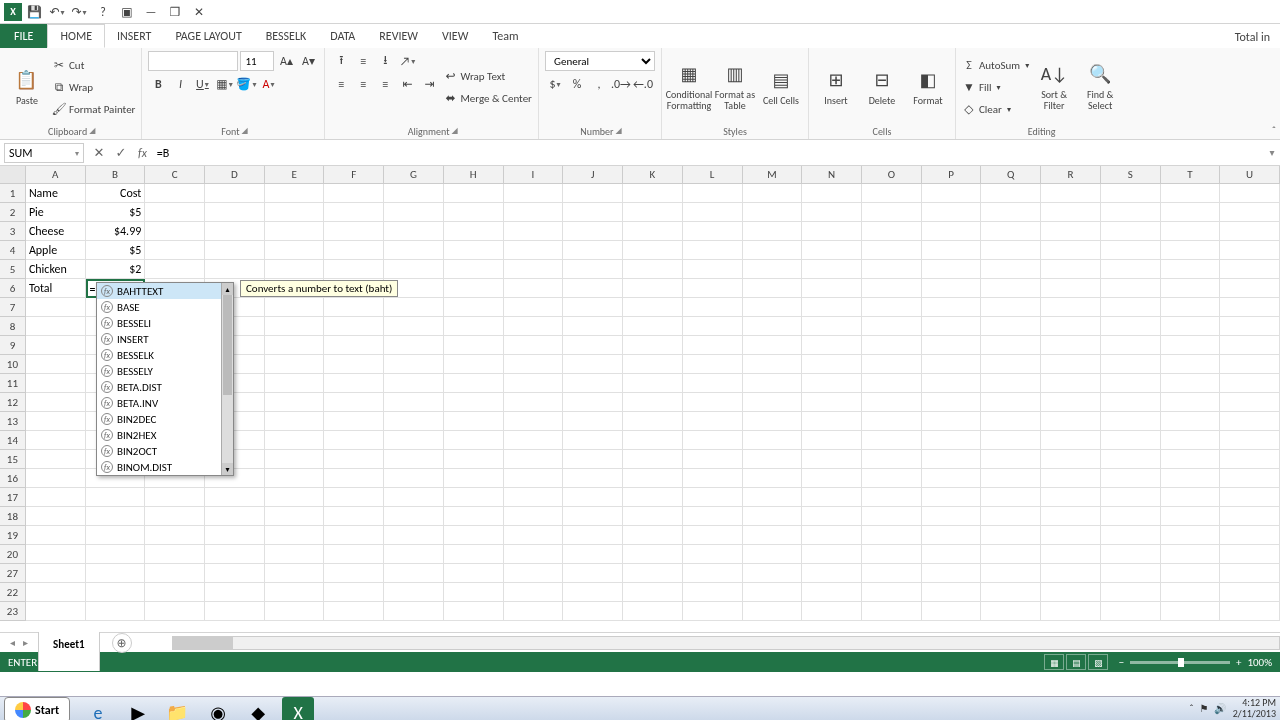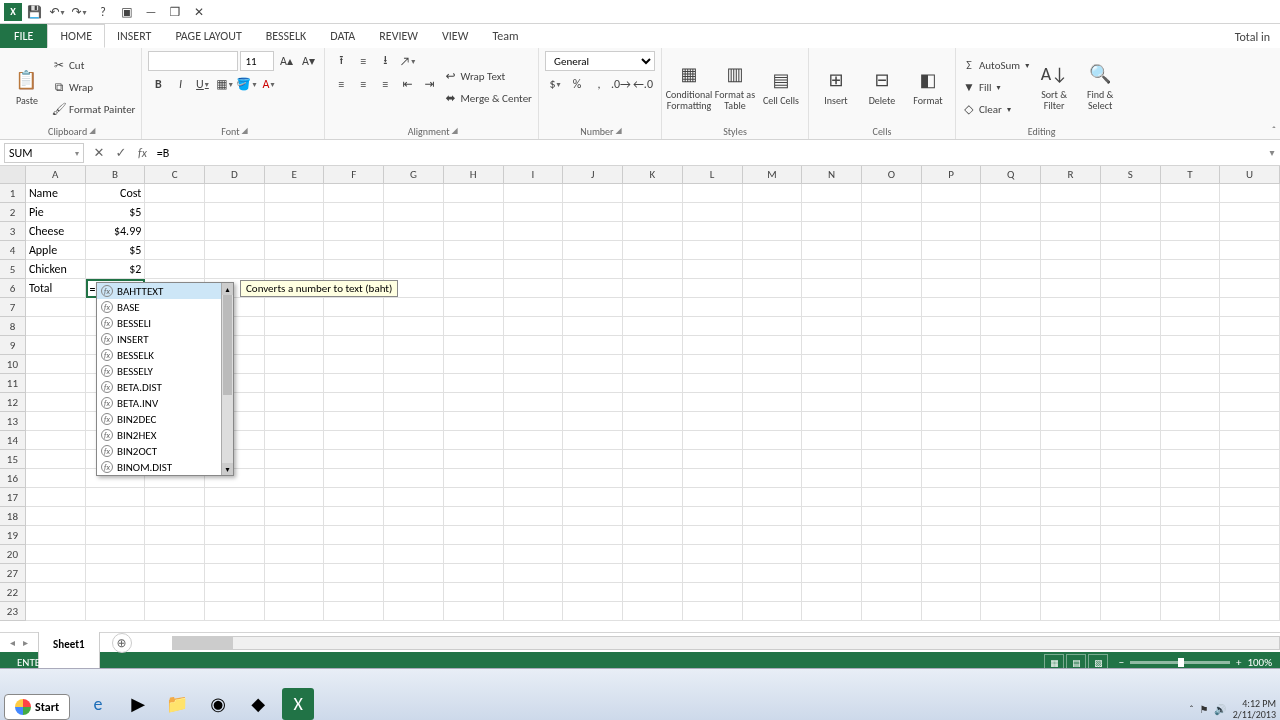--- a/index.html
+++ b/index.html
@@ -75,29 +75,29 @@
 .sheet-nav { display: flex; gap: 0; padding: 0 6px; color: #888; font-size: 10px; }
 .sheet-nav span { padding: 0 4px; cursor: pointer; }
 .sheet-tab { padding: 20px 14px; font-size: 11px; border: 1px solid #ccc; border-bottom: none; background: #fff; margin-bottom: -1px; }
 .sheet-tab.active { font-weight: bold; border-top: 2px solid #217346; }
 .sheet-add { width: 20px; height: 20px; border: 1px solid #ccc; border-radius: 50%; margin-left: 12px; display: flex; align-items: center; justify-content: center; font-size: 12px; color: #666; }
 .hscroll { flex: 1; height: 14px; margin-left: 40px; border: 1px solid #ccc; position: relative; background: #f0f0f0; }
 .hscroll-thumb { position: absolute; left: 0; top: 0; bottom: 0; width: 60px; background: #ccc; }
 
 
 .status-bar { height: 20px; background: #217346; color: #fff; display: flex; align-items: center; font-size: 11px; padding: 0 8px; }
-.status-left { flex: 1; margin-left: 9px; }
+.status-left { flex: 1; }
 .view-btns { display: flex; gap: 2px; margin-right: 10px; }
 .view-btn { width: 20px; height: 16px; border: 1px solid rgba(255,255,255,0.4); display: flex; align-items: center; justify-content: center; font-size: 9px; }
 .zoom { display: flex; align-items: center; gap: 6px; }
 .zoom-slider { width: 100px; height: 3px; background: rgba(255,255,255,0.5); position: relative; }
 .zoom-slider::before { content: ""; position: absolute; left: 48px; top: -3px; width: 6px; height: 9px; background: #fff; }
 
 
-.taskbar { position: absolute; bottom: 0; left: 0; right: 0; height: 52px; background: linear-gradient(#e8eef6, #cdd9ea); border-top: 1px solid #aab; display: flex; align-items: flex-end; padding: 0 4px; }
+.taskbar { position: absolute; bottom: 0; left: 0; right: 0; height: 24px; background: linear-gradient(#e8eef6, #cdd9ea); border-top: 1px solid #aab; display: flex; align-items: flex-start; padding: 0 4px; }
 .start-btn { background: #fff; border: 1px solid #888; border-radius: 4px; padding: 4px 10px; font-size: 12px; font-weight: bold; display: flex; align-items: center; gap: 4px; }
 .start-btn .orb { width: 16px; height: 16px; border-radius: 50%; background: conic-gradient(#f44 0 90deg, #4a4 90deg 180deg, #48f 180deg 270deg, #fc4 270deg 360deg); }
 .task-icons { display: flex; gap: 8px; margin-left: 12px; }
 .task-ico { width: 32px; height: 32px; border-radius: 3px; display: flex; align-items: center; justify-content: center; font-size: 18px; }
 .tray { margin-left: auto; display: flex; align-items: center; gap: 6px; font-size: 10px; color: #333; }
 .tray-time { text-align: right; line-height: 1.1; }
 
 .dialog-launcher { font-size: 8px; color: #888; position: relative; top: -2px; left: 2px; }
 </style>
 </head>

